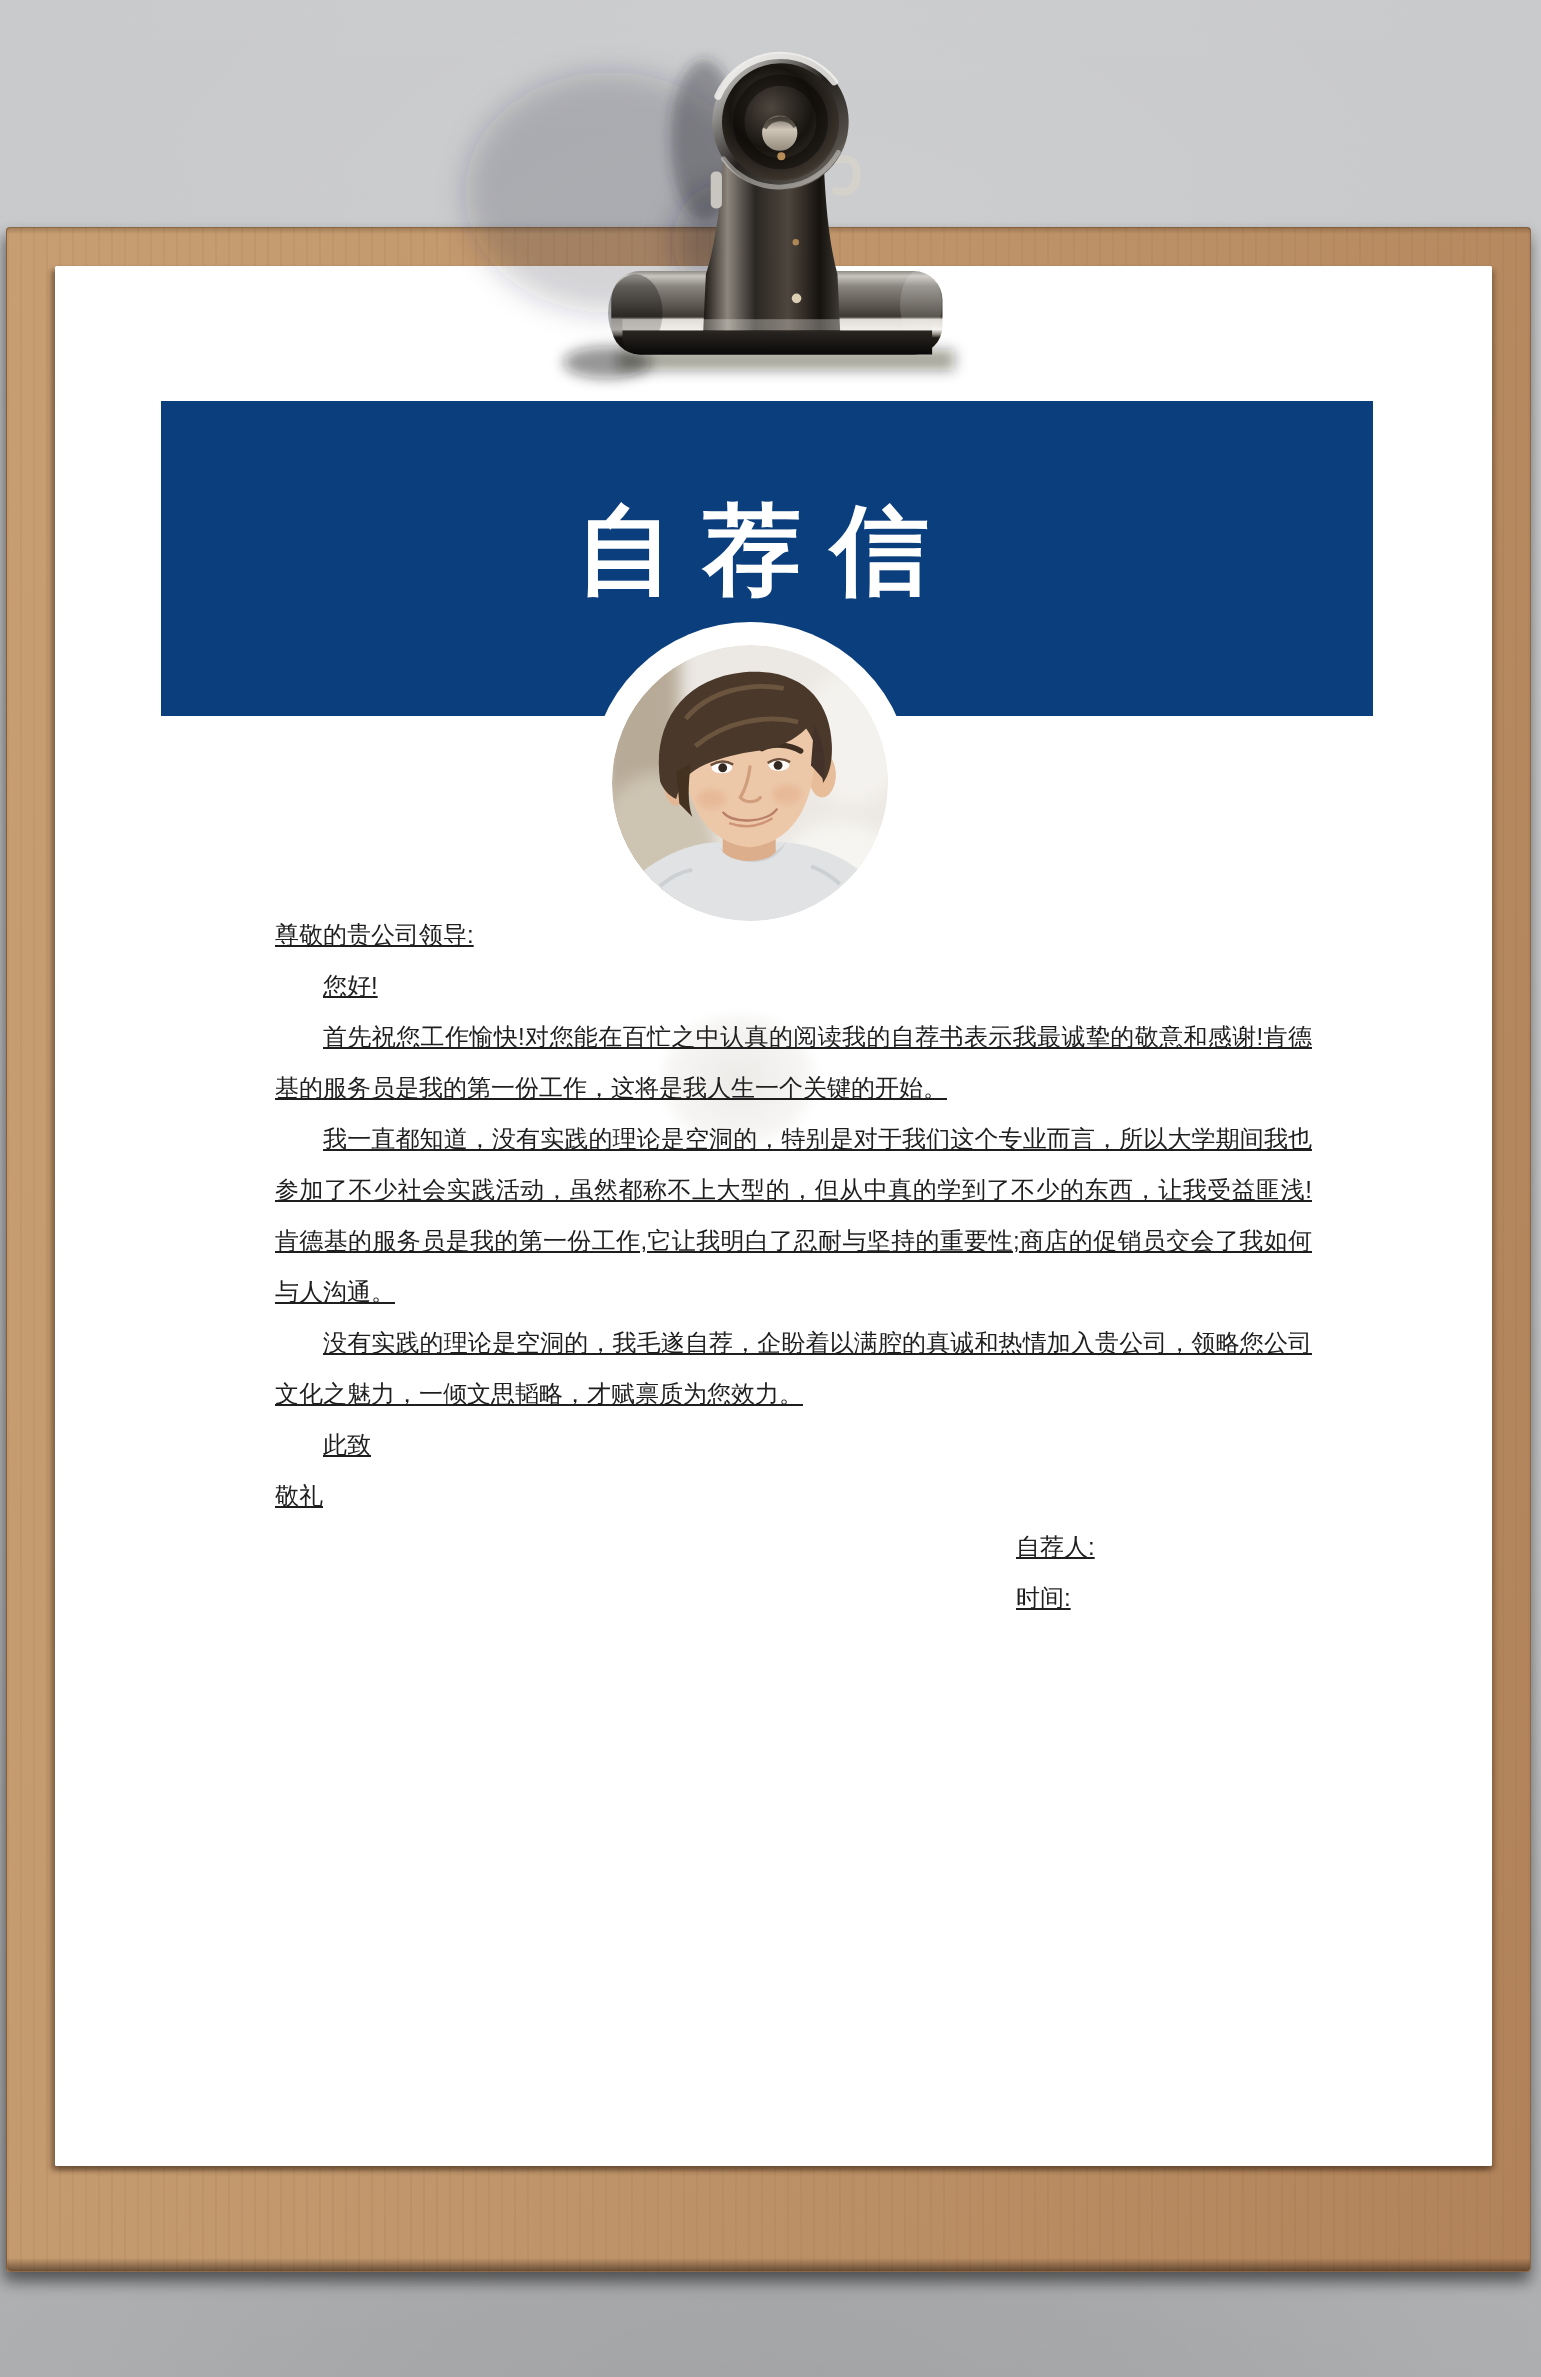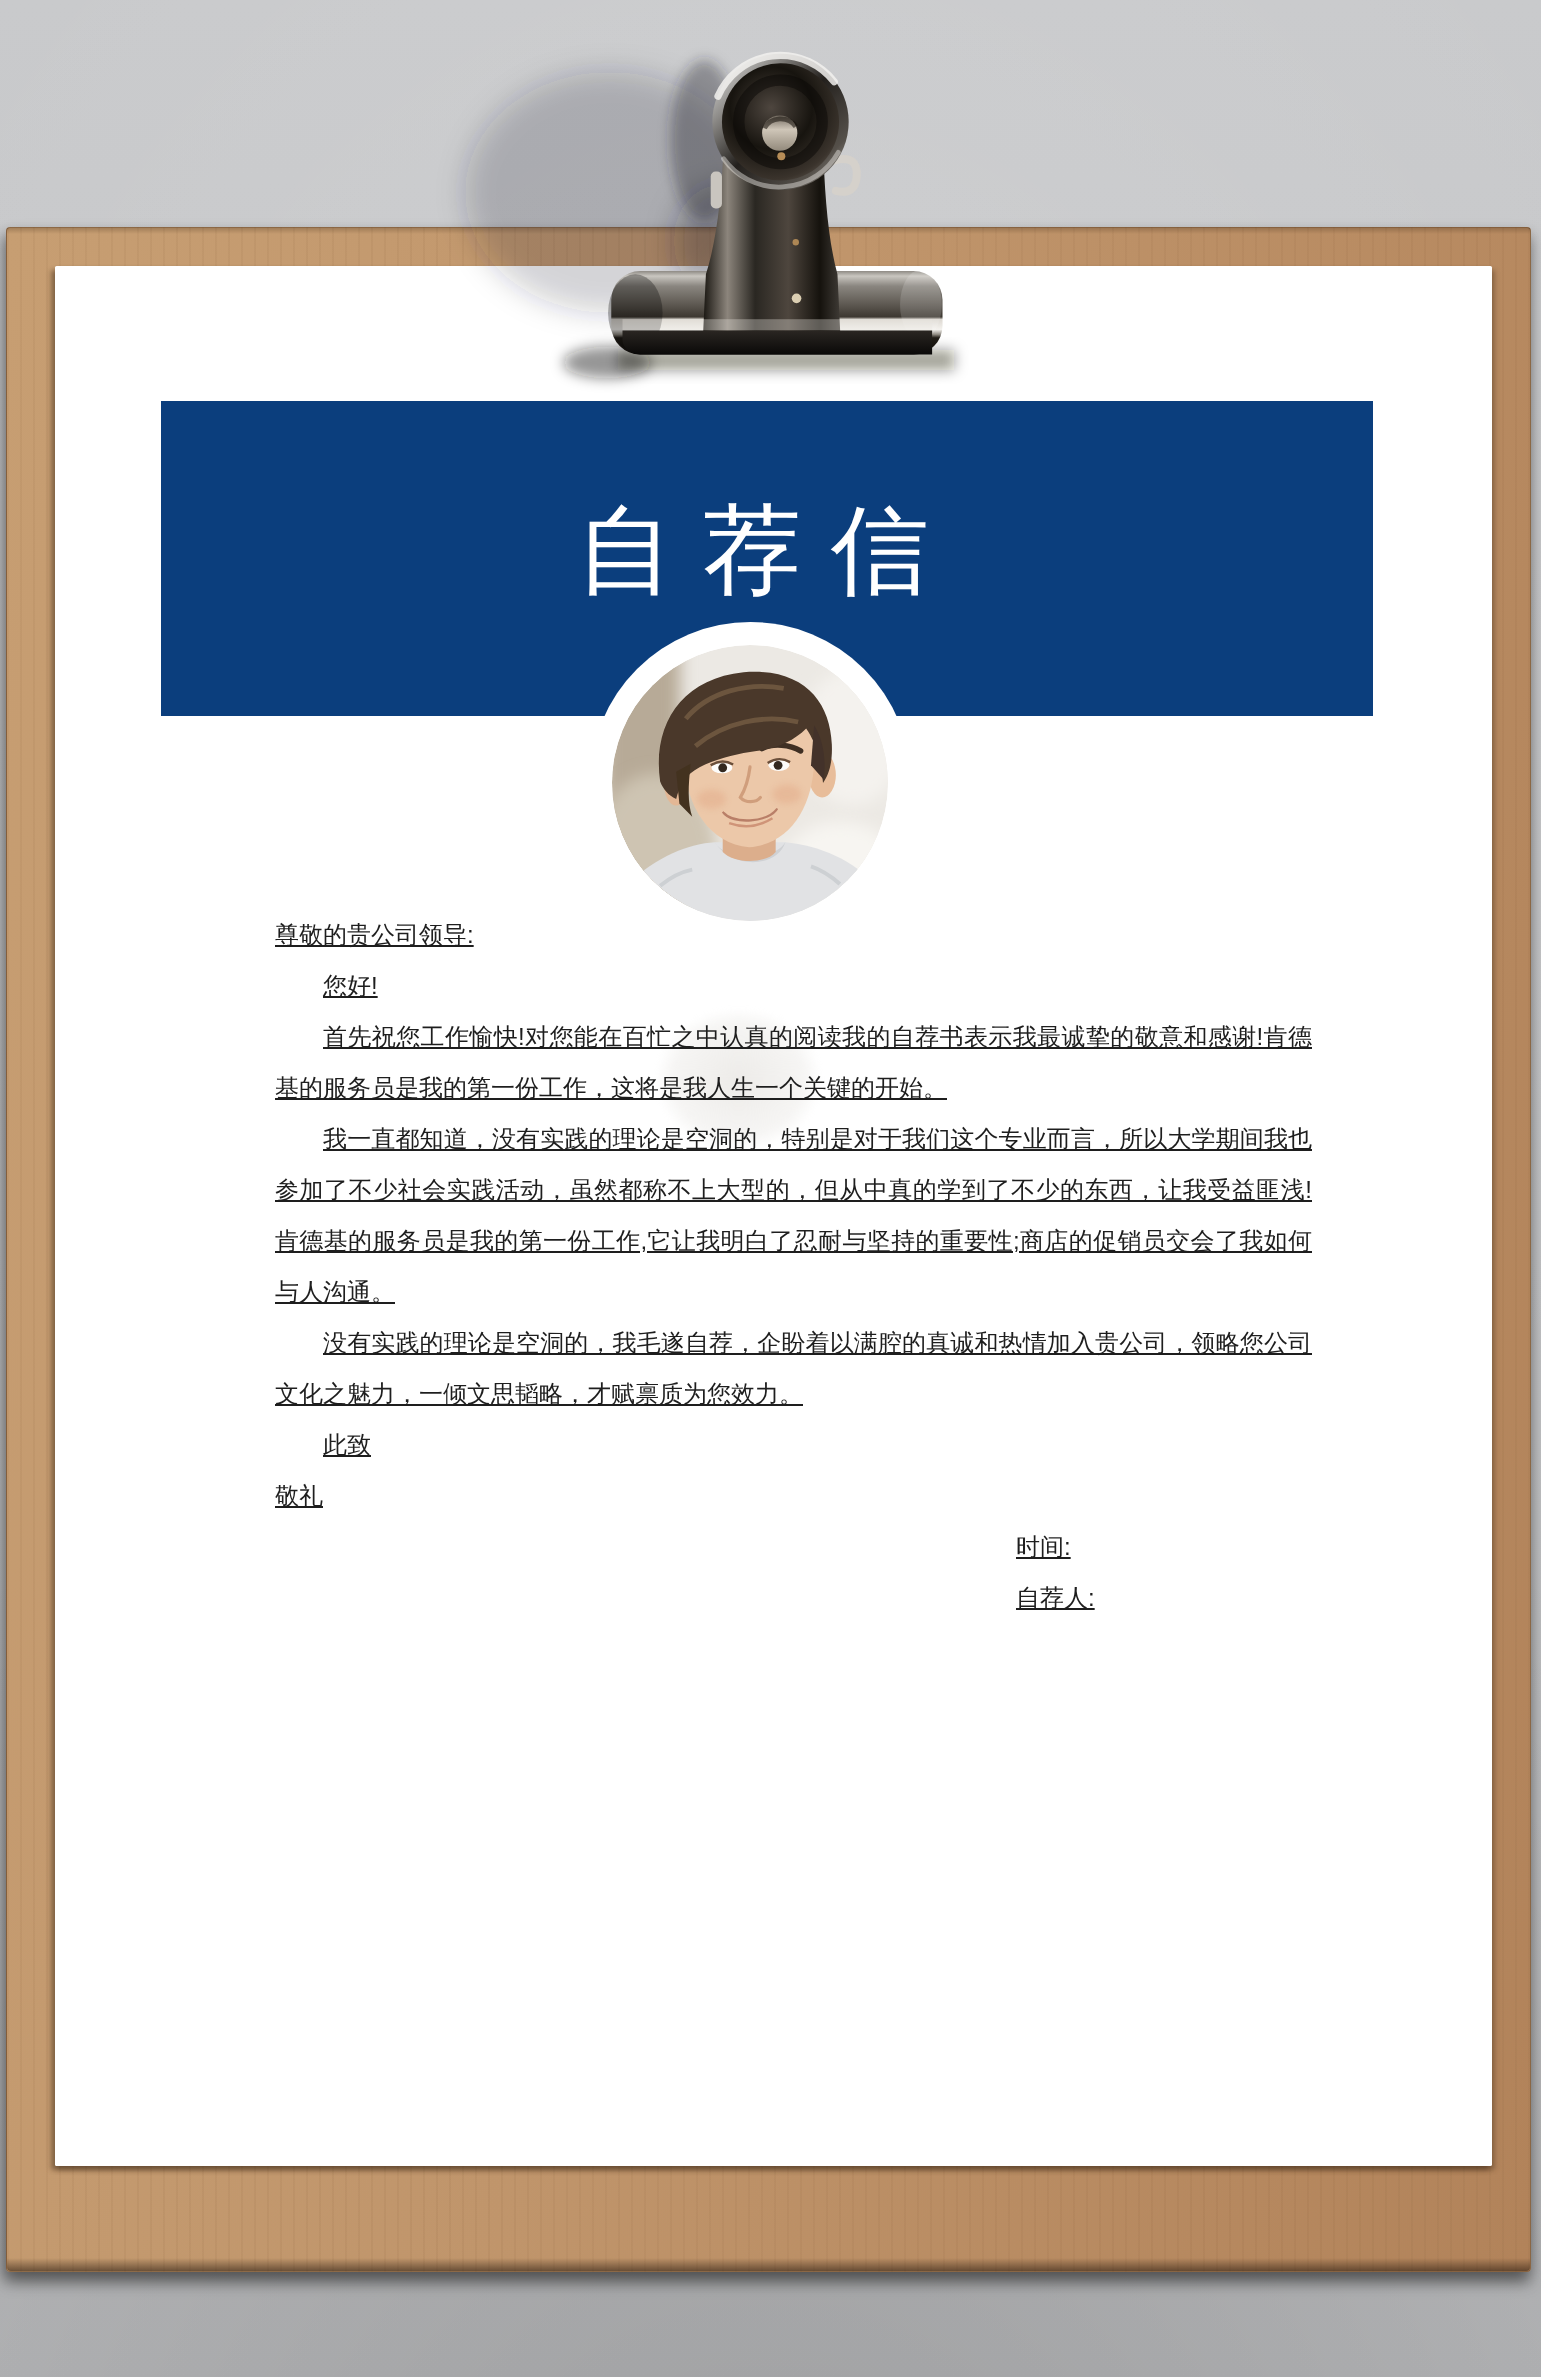--- a/index.html
+++ b/index.html
@@ -27,21 +27,21 @@
     position:absolute;left:55px;top:266px;width:1437px;height:1900px;border-radius:1.6px;
     background:var(--paper-white,#fff);
     box-shadow:-3.2px 4px 5.6px rgba(60,40,22,.45), 2.4px 4px 5.6px rgba(60,40,22,.35);
   }
   .banner{
     position:absolute;left:161px;top:401px;width:1212px;height:315px;
     background:var(--banner-blue,#0b3e7d);
     display:flex;align-items:center;justify-content:center;
   }
   .banner .title{
-    color:var(--title-white,#fff);font-size:98px;font-weight:400;
+    color:var(--title-white,#fff);font-size:98px;font-weight:700;
     letter-spacing:.3em;margin-top:-13px;white-space:nowrap;
   }
   .white-circle{position:absolute;left:590px;top:622px;width:321px;height:321px;border-radius:50%;background:#fff;}
   .photo{position:absolute;left:612px;top:645px;width:276px;height:276px;border-radius:50%;overflow:hidden;}
   .ghost{
     position:absolute;left:626px;top:983px;width:225px;height:193px;border-radius:50%;
     background:radial-gradient(closest-side, rgba(222,219,214,.55), rgba(222,219,214,.28) 58%, rgba(222,219,214,0) 74%);
     filter:blur(2.4px);
   }
   .letter{
@@ -121,22 +121,22 @@
 
   <div class="letter">
     <p class="noind">尊敬的贵公司领导:</p>
     <p class="ind">您好!</p>
     <p class="ind">首先祝您工作愉快!对您能在百忙之中认真的阅读我的自荐书表示我最诚挚的敬意和感谢!肯德基的服务员是我的第一份工作，这将是我人生一个关键的开始。</p>
     <p class="ind">我一直都知道，没有实践的理论是空洞的，特别是对于我们这个专业而言，所以大学期间我也参加了不少社会实践活动，虽然都称不上大型的，但从中真的学到了不少的东西，让我受益匪浅!肯德基的服务员是我的第一份工作,它让我明白了忍耐与坚持的重要性;商店的促销员交会了我如何与人沟通。</p>
     <p class="ind">没有实践的理论是空洞的，我毛遂自荐，企盼着以满腔的真诚和热情加入贵公司，领略您公司文化之魅力，一倾文思韬略，才赋禀质为您效力。</p>
     <p class="ind">此致</p>
     <p>敬礼</p>
     <div class="sig">
+      <p>自荐人:</p>
       <p>时间:</p>
-      <p>自荐人:</p>
     </div>
   </div>
 
   <svg class="clip" viewBox="0 0 760 470">
     <defs>
       <filter id="b18" x="-60%" y="-60%" width="220%" height="220%">
           <feGaussianBlur stdDeviation="18"></feGaussianBlur>
         </filter>
       <filter id="b8" x="-60%" y="-60%" width="220%" height="220%">
           <feGaussianBlur stdDeviation="8"></feGaussianBlur>

